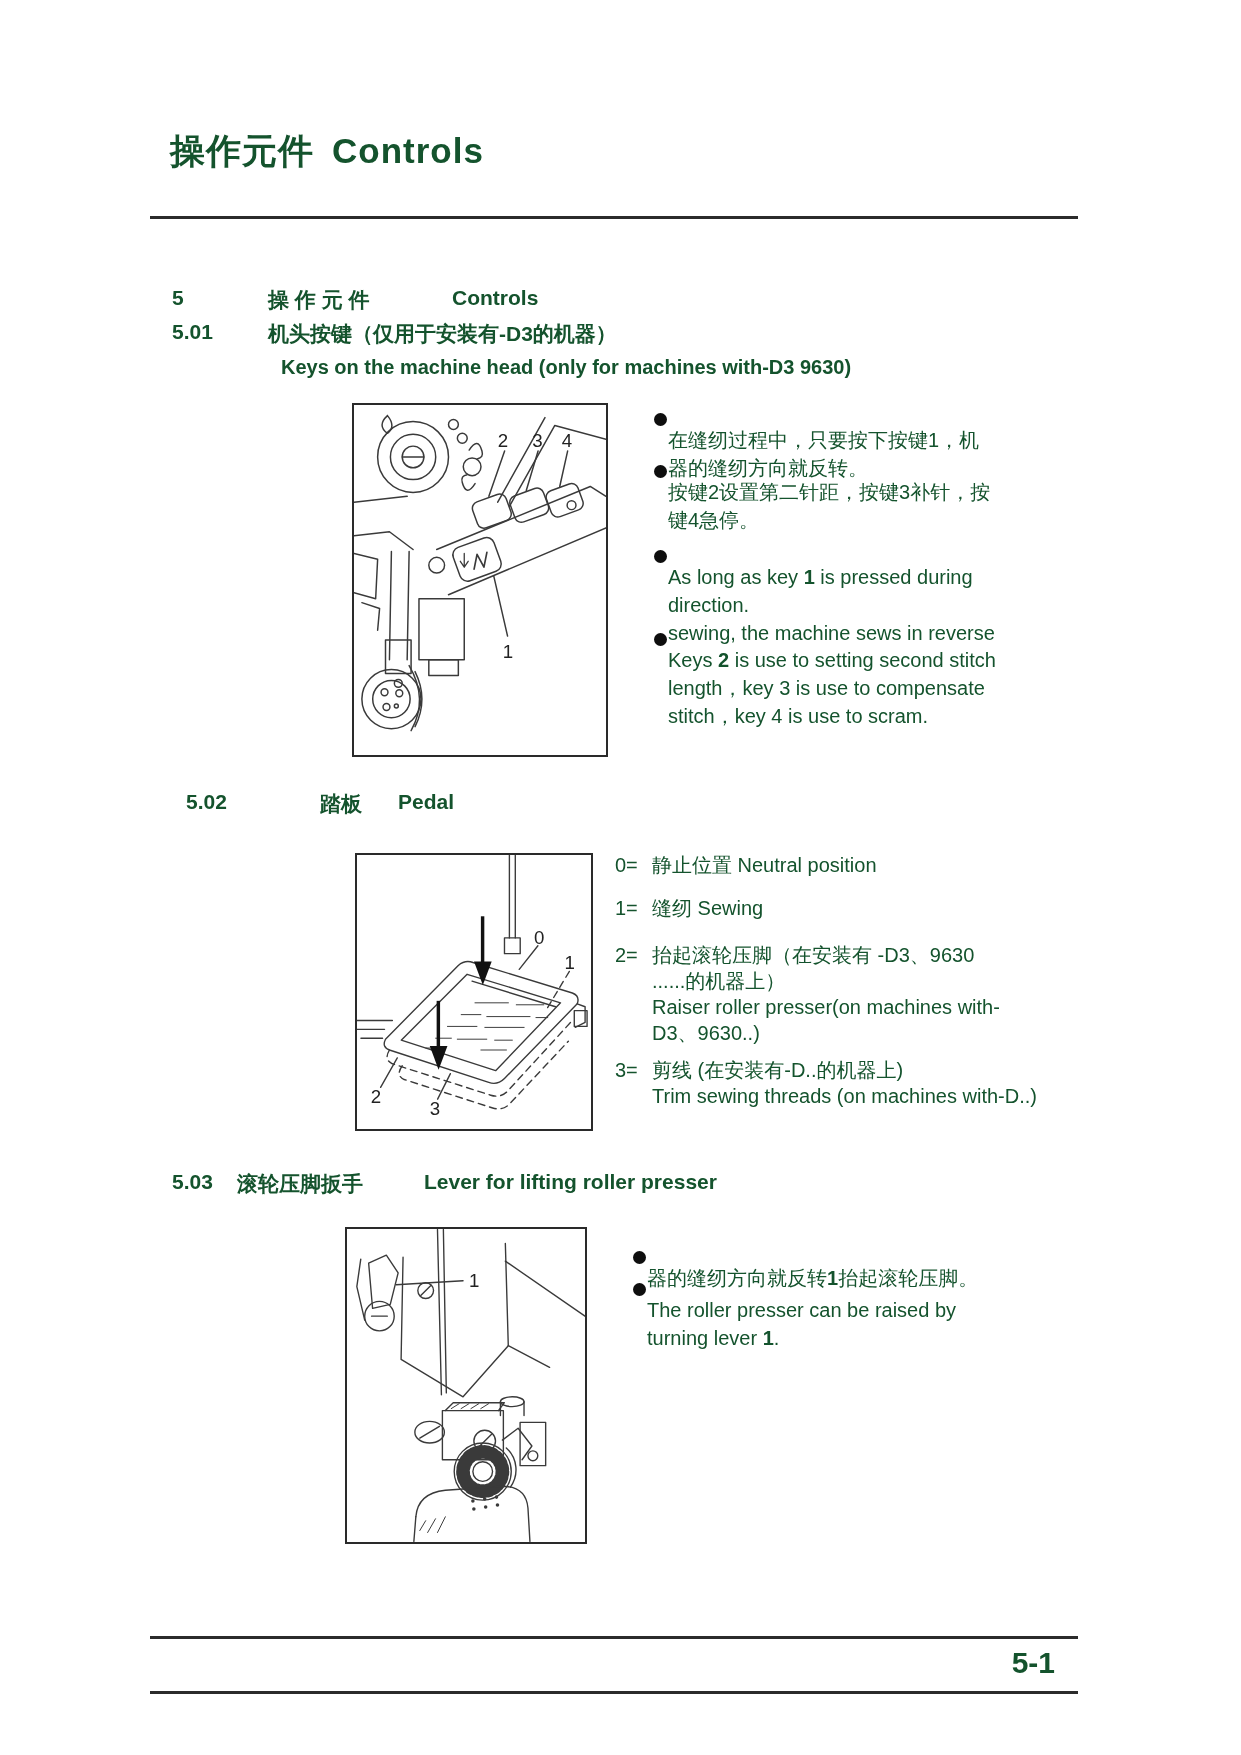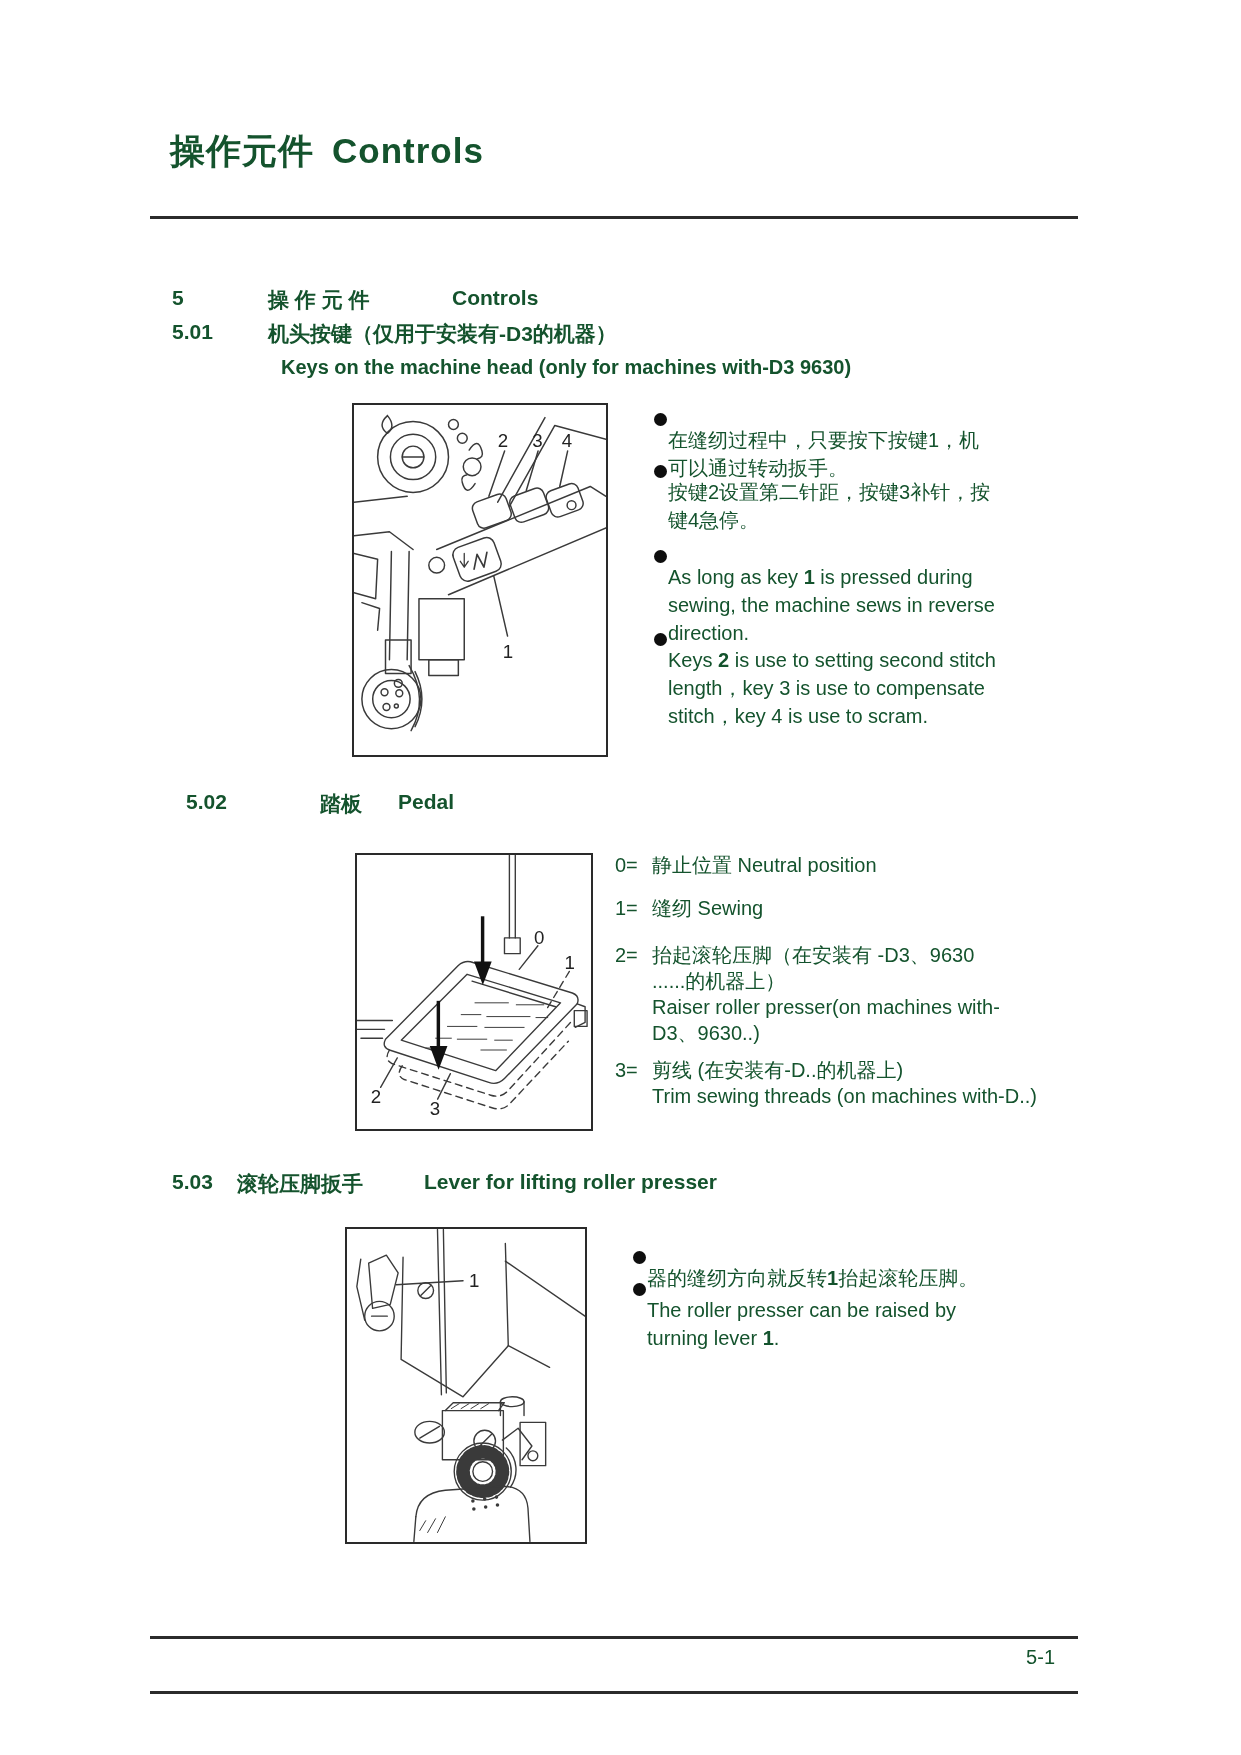--- a/index.html
+++ b/index.html
@@ -17,21 +17,21 @@
   .subtitle { font-size:20px; }
   .fig { position:absolute; border:2px solid #2a2a2a; box-sizing:border-box; background:#fff; }
   .fig svg { display:block; width:100%; height:100%; }
   .fig text { font-size:19px; fill:#222; font-family:"Liberation Sans","DejaVu Sans",sans-serif; }
   .bullet { position:absolute; display:flex; font-size:20px;flex-direction:column; }
   .dot { width:13px; height:13px; border-radius:50%; background:#0e0e0e; margin-top:7px; flex:none; }
   .blines { margin-left:14px; line-height:28px; white-space:nowrap; }
   .kv { position:absolute; left:615px; display:flex; font-size:20px; line-height:26px; }
   .kv-num { width:37px; flex:none; }
   .kv-lines { white-space:nowrap; }
-  .page-num { position:absolute; left:900px; top:1646px; width:155px; text-align:right; font-size:20px; font-weight:normal; }
+  .page-num { position:absolute; left:900px; top:1646px; width:155px; text-align:right; font-size:30px; font-weight:bold; }
   b { font-weight:bold; }
 </style>
 </head>
 <body>
 
 <div class="page">
 
   <div class="doc-title">
     <span>操作元件</span><span class="gap"></span><span>Controls</span>
   </div>
@@ -112,36 +112,36 @@
       <text x="181" y="42">3</text>
       <text x="211" y="42">4</text>
       <text x="151" y="256">1</text>
     </svg>
   </div>
 
   <div class="bullet" style="left:654px; top:406px">
     <span class="dot"></span>
     <div class="blines">
       <div>在缝纫过程中，只要按下按键1，机</div>
-      <div>可以通过转动扳手。</div>
+      <div>器的缝纫方向就反转。</div>
     </div>
   </div>
   <div class="bullet" style="left:654px; top:458px">
     <span class="dot"></span>
     <div class="blines">
       <div>按键2设置第二针距，按键3补针，按</div>
       <div>键4急停。</div>
     </div>
   </div>
   <div class="bullet" style="left:654px; top:543px">
     <span class="dot"></span>
     <div class="blines">
       <div><span>As long as key </span><b>1</b><span> is pressed during</span></div>
+      <div>direction.</div>
       <div>sewing, the machine sews in reverse</div>
-      <div>direction.</div>
     </div>
   </div>
   <div class="bullet" style="left:654px; top:626px">
     <span class="dot"></span>
     <div class="blines">
       <div><span>Keys </span><b>2</b><span> is use to setting second stitch</span></div>
       <div>length，key 3 is use to compensate</div>
       <div>stitch，key 4 is  use to scram.</div>
     </div>
   </div>

